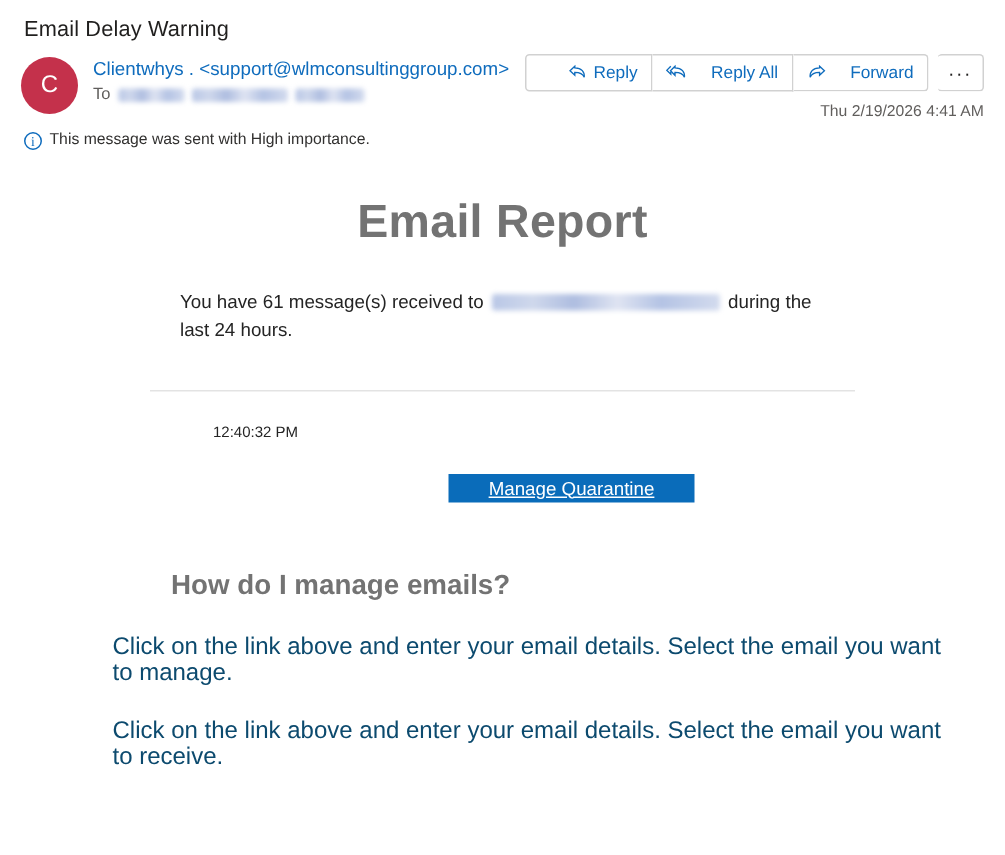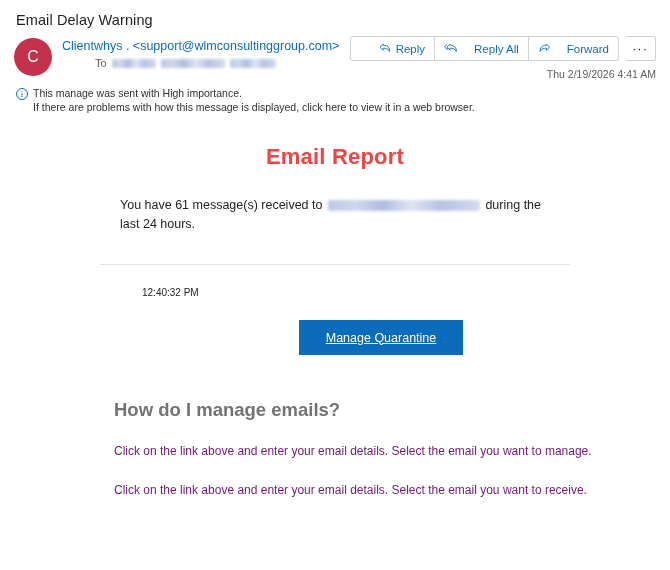--- a/index.html
+++ b/index.html
@@ -50,21 +50,20 @@
     color: #0f6cbd;
     line-height: 16px;
   }
   .to-line {
     font-size: 11px;
     color: #605e5c;
     margin-top: 3px;
     display: flex;
     align-items: center;
     gap: 5px;
-    margin-left: 33px;
   }
   .redact {
     display: inline-block;
     height: 9px;
     border-radius: 2px;
     background: linear-gradient(90deg,#b9c7e6 0%, #cfd8ec 18%, #aebde0 36%, #dfe4f2 55%, #b4c3e4 74%, #d3dbee 100%);
     filter: blur(1.6px);
     vertical-align: middle;
   }
   .redact.to-1 { width: 44px; }
@@ -138,23 +137,23 @@
     color: #323130;
     line-height: 14px;
   }
 
   
   .mail-body {
     padding: 16px 26px 0 26px;
   }
   .report-title {
     text-align: center;
-    font-size: 22px;
+    font-size: 31px;
     font-weight: bold;
-    color: #ef4444;
+    color: #737373;
     margin: 14px 0 0 0;
     letter-spacing: .2px;
   }
   .report-sub {
     text-align: left;
     font-size: 12.5px;
     color: #242424;
     line-height: 19px;
     margin: 26px auto 0 auto;
     max-width: 430px;
@@ -181,40 +180,40 @@
     display: flex;
     justify-content: center;
     margin-top: 22px;
     padding-left: 92px;
   }
   .quarantine-btn {
     background: #0a6cba;
     color: #ffffff;
     font-size: 12.5px;
     width: 164px;
-    height: 35px;
+    height: 19px;
     display: flex;
     align-items: center;
     justify-content: center;
     cursor: pointer;
     border: none;
     font-family: "Liberation Sans", sans-serif;
   }
   .quarantine-btn span { text-decoration: underline; }
 
   .faq-q {
     font-size: 18.5px;
     font-weight: bold;
     color: #737373;
     margin: 44px 0 0 88px;
   }
   .faq-a {
-    font-size: 12px;
-    color: #701a75;
-    margin: 22px 0 0 88px;
+    font-size: 16px;
+    color: #0c4a6e;
+    margin: 22px 0 0 49px;
     line-height: 17px;
   }
   .faq-a.second { margin-top: 22px; }
 </style>
 </head>
 <body>
 
 <div class="mail-header">
 
   <div class="subject">Email Delay Warning</div>
@@ -259,22 +258,21 @@
       <span>Forward</span>
     </div>
     <div class="btn more">···</div>
   </div>
 
   <div class="timestamp">Thu 2/19/2026 4:41 AM</div>
 
   <div class="notice">
     <div class="info-icon">i</div>
     <div class="notice-text">
-      <div>This manage was sent with High importance.</div>
-      <div>If there are problems with how this message is displayed, click here to view it in a web browser.</div>
+      <div>This message was sent with High importance.</div>
     </div>
   </div>
 </div>
 
 <div class="mail-body">
 
   <div class="report-title">Email Report</div>
 
   <div class="report-sub">
     <span>You have 61 message(s) received to</span>

